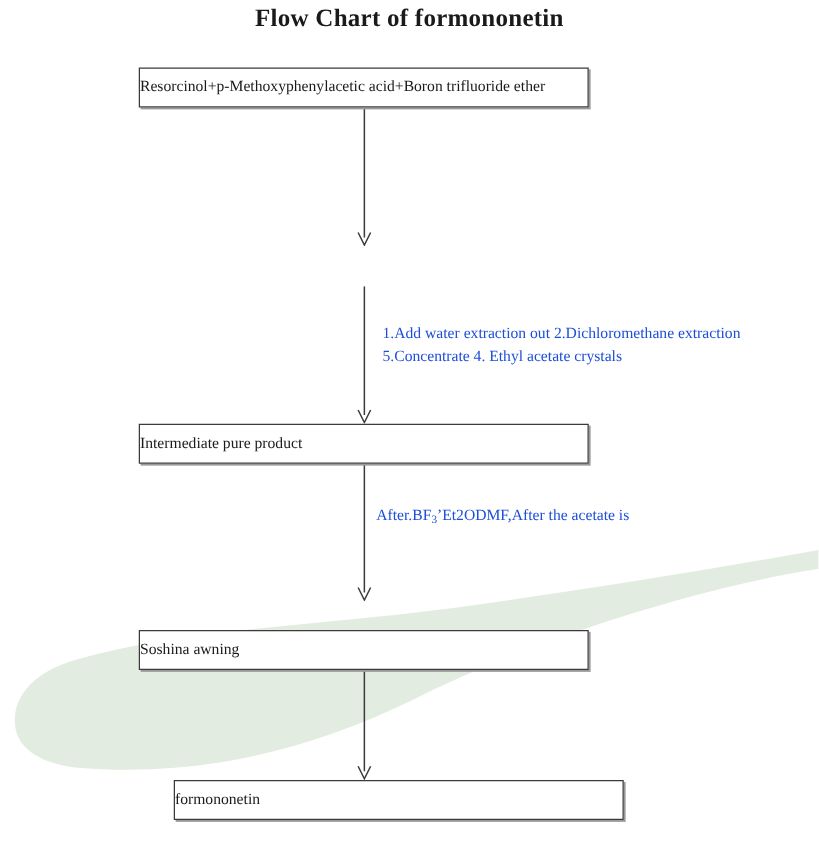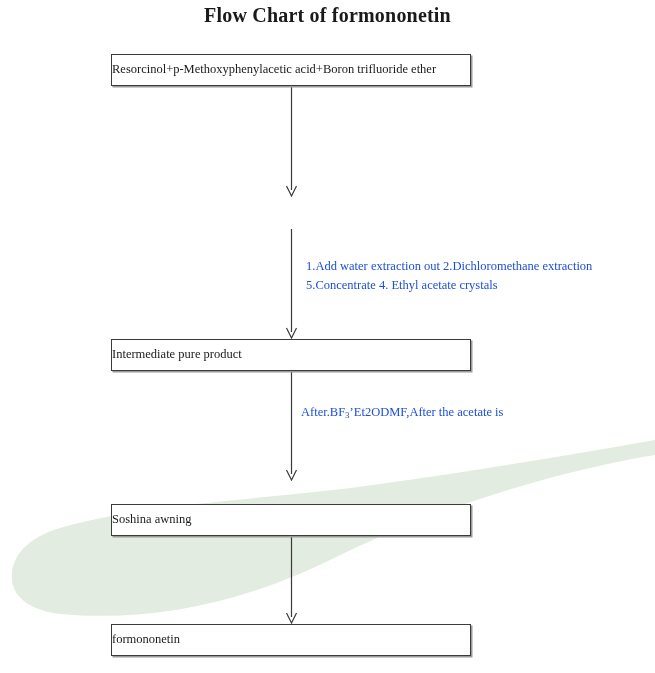--- a/index.html
+++ b/index.html
@@ -58,21 +58,21 @@
     justify-content: flex-start;
     font-size: 12.5px;
     line-height: 1.1;
     z-index: 3;
     box-shadow: 1.5px 1.5px 0 0 #9a9a9a;
   }
   #box-1 { top: 54px; }
   #box-2 { top: 197px; }
   #box-3 { top: 339px; }
   #box-4 { top: 464px; margin-top: 40px; }
-  #box-5 { top: 624px; }
+  #box-5 { top: 624px; margin-left: 28px; }
 
   
   .arrow {
     position: absolute;
     left: 284px;
     width: 15px;
     z-index: 2;
   }
   .arrow svg { display: block; }
   #arrow-1 { top: 86px; height: 111px; }

